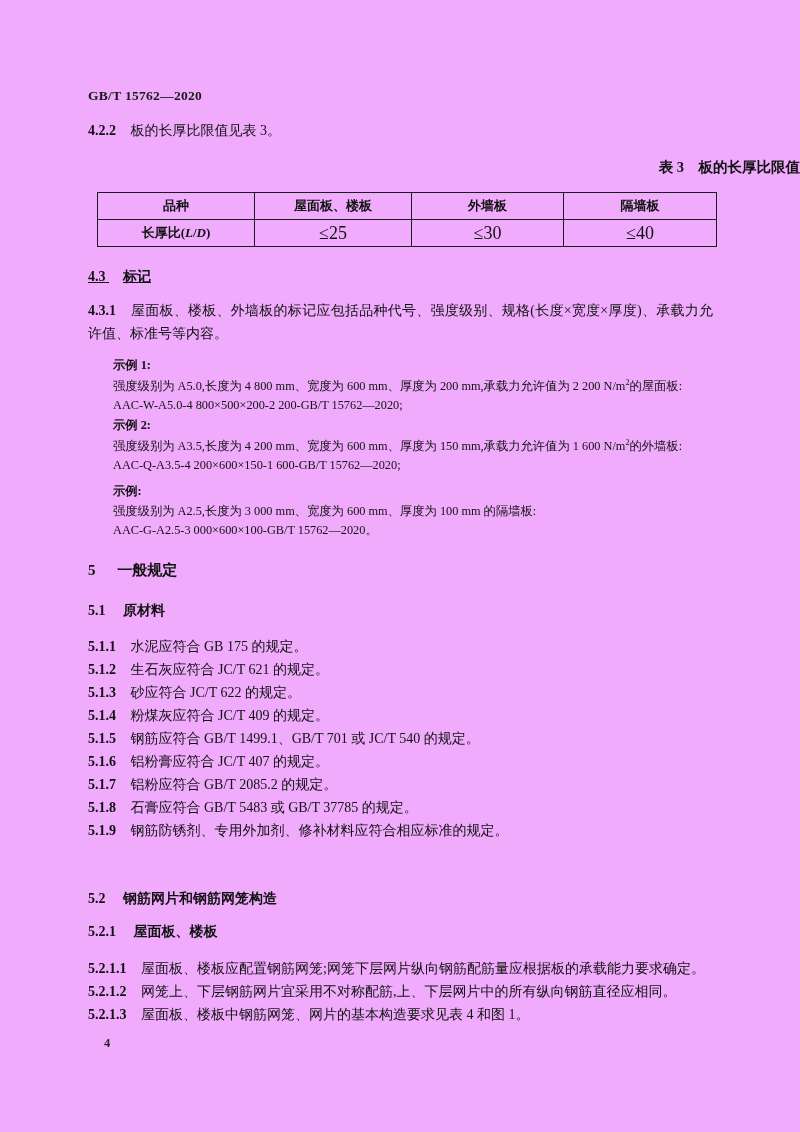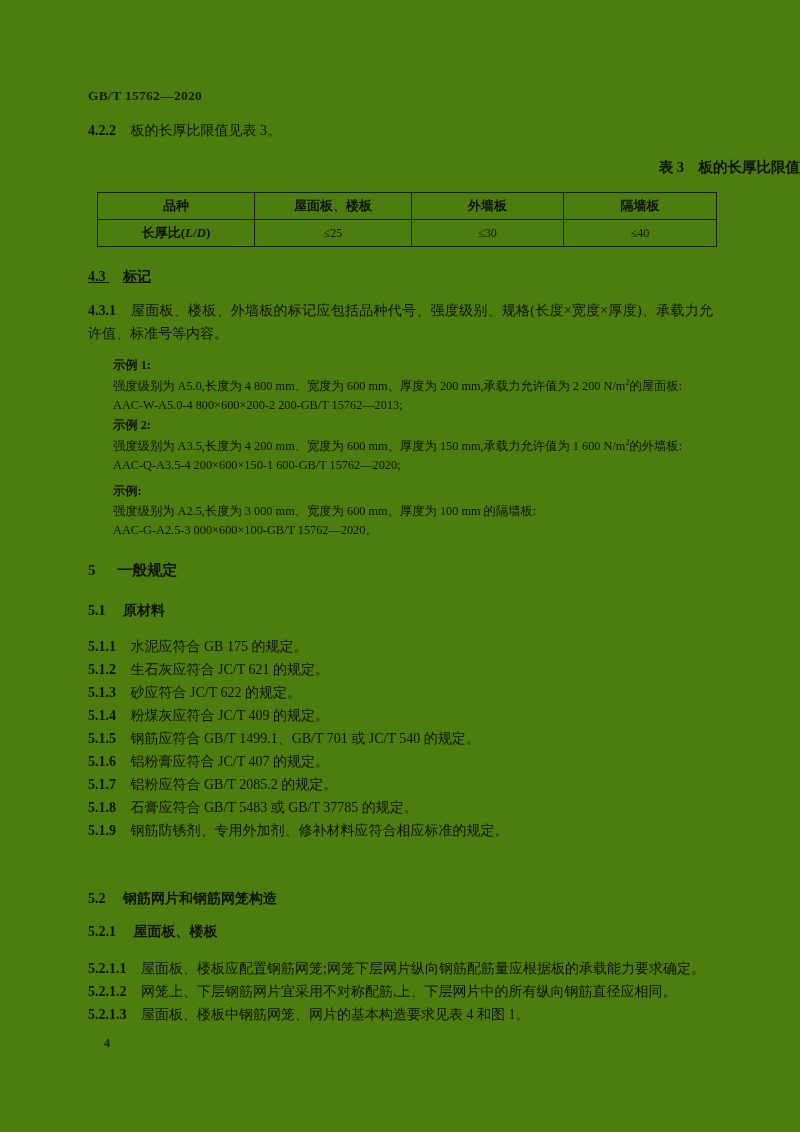--- a/index.html
+++ b/index.html
@@ -8,21 +8,21 @@
     background: #b9b9b9;
   }
   body {
     font-family: "Liberation Serif", "DejaVu Serif", serif;
   }
   .page {
     position: relative;
     width: 800px;
     height: 1132px;
     margin: 0 auto;
-    background: #4d7c0f;
+    background: #f0abfc;
     box-sizing: border-box;
     overflow: hidden;
   }
 
   
   .runhead {
     position: absolute;
     left: 88px;
     top: 88px;
     font-family: "Liberation Serif", "DejaVu Serif", serif;
@@ -92,21 +92,21 @@
     height: 26px;
     text-align: center;
     vertical-align: middle;
     font-size: 13px;
     font-weight: bold;
     color: #111;
     padding: 0;
   }
   table.t3 td.val {
     font-weight: normal;
-    font-size: 12px;
+    font-size: 18px;
   }
   .col1 { width: 156px; }
   .col2 { width: 156px; }
   .col3 { width: 151px; }
   .col4 { width: 152px; }
 
   
   .pagenum {
     position: absolute;
     left: 104px;
@@ -153,21 +153,21 @@
   </div>
 
   <div class="clause" style="left:88px; top:300px; width:625px;">
     <span class="num">4.3.1</span>
     <span style="display:inline-block;width:11px"></span><span>屋面板、楼板、外墙板的标记应包括品种代号、强度级别、规格(长度×宽度×厚度)、承载力允许值、标准号等内容。</span>
   </div>
 
   <div class="example" style="top:356px; width:600px;">
     <div class="exlabel">示例 1:</div>
     <div><span>强度级别为 A5.0,长度为 4 800 mm、宽度为 600 mm、厚度为 200 mm,承载力允许值为 2 200 N/m</span><span class="sub">2</span><span>的屋面板:</span></div>
-    <div>AAC-W-A5.0-4 800×600×200-2 200-GB/T 15762—2013;</div>
+    <div>AAC-W-A5.0-4 800×500×200-2 200-GB/T 15762—2020;</div>
   </div>
 
   <div class="example" style="top:416px; width:600px;">
     <div class="exlabel">示例 2:</div>
     <div><span>强度级别为 A3.5,长度为 4 200 mm、宽度为 600 mm、厚度为 150 mm,承载力允许值为 1 600 N/m</span><span class="sub">2</span><span>的外墙板:</span></div>
     <div>AAC-Q-A3.5-4 200×600×150-1 600-GB/T 15762—2020;</div>
   </div>
 
 
   <div class="example" style="top:482px; width:600px;">

